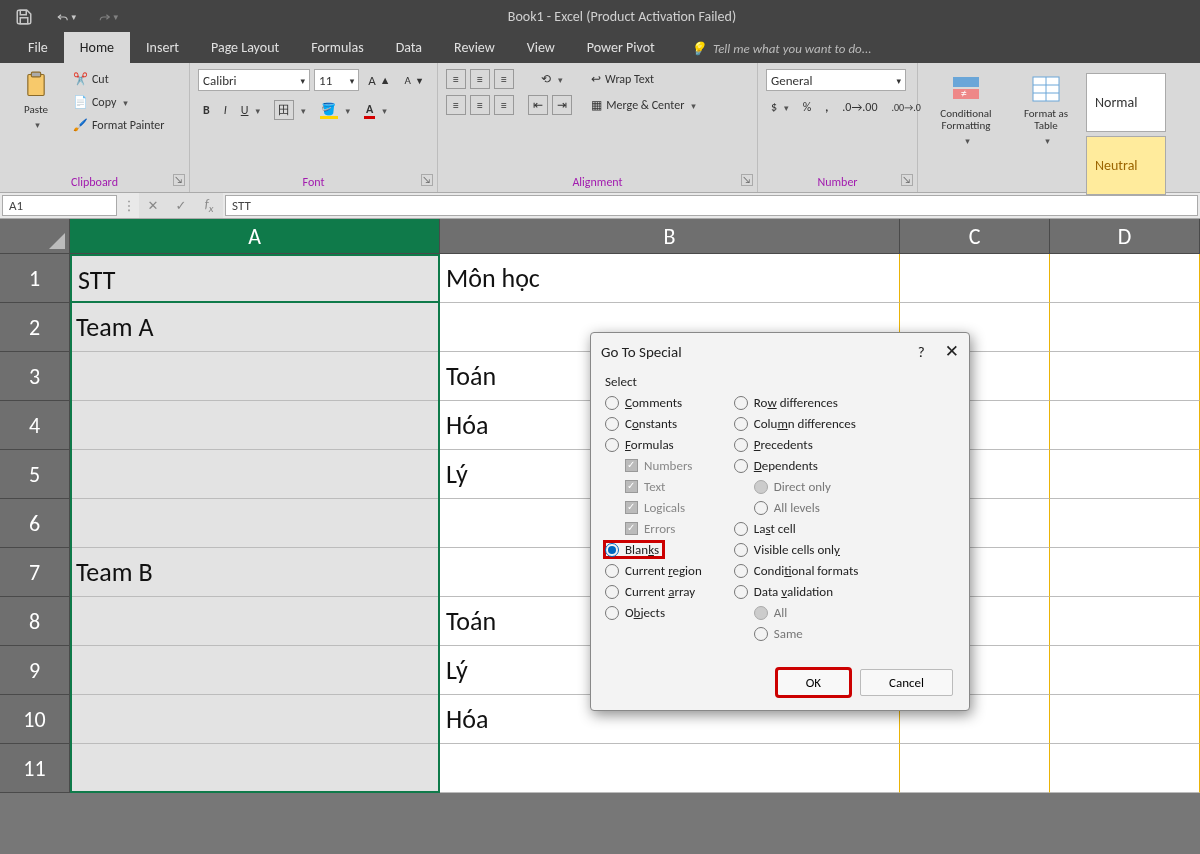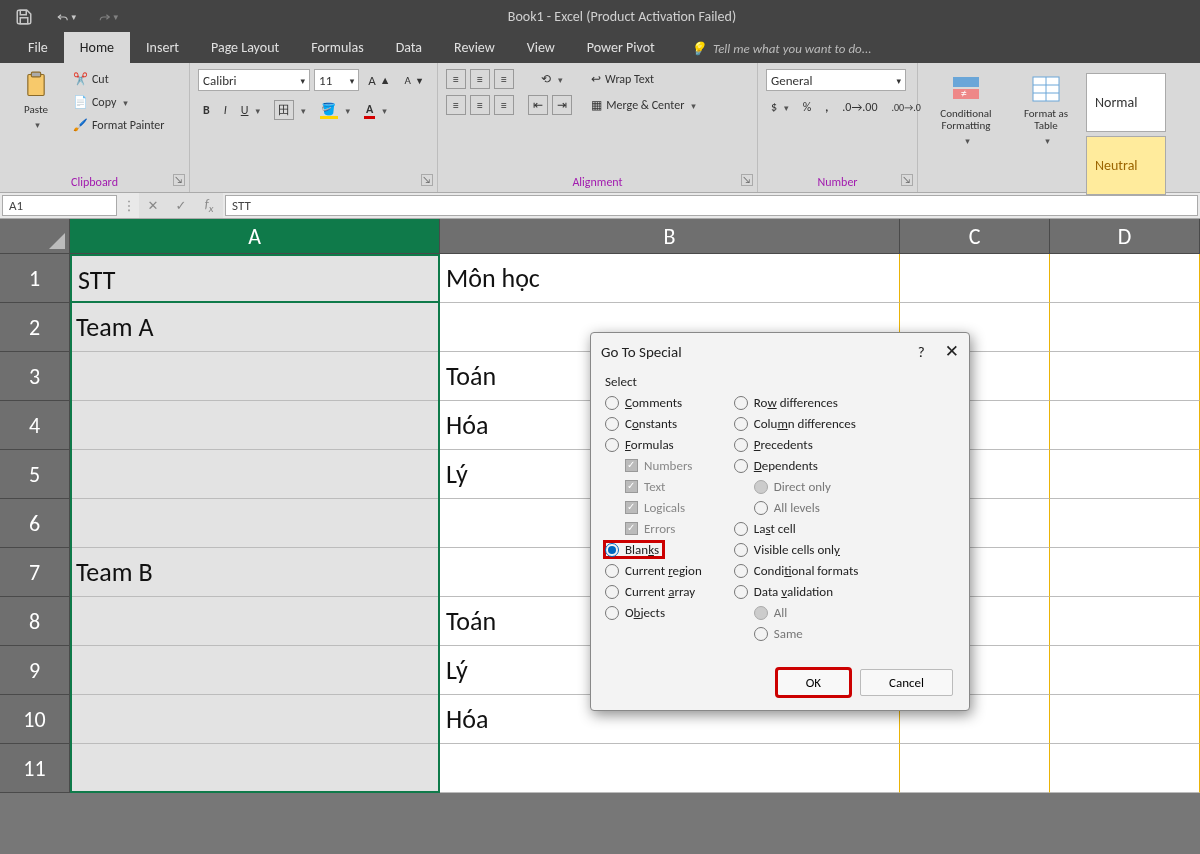--- a/index.html
+++ b/index.html
@@ -198,20 +198,21 @@
         <div class="rib-btn">
             <span style="border-bottom:3px solid #ffd400;padding:0 2px">🪣</span>
             <span class="caret-down"></span>
           </div>
         <div class="rib-btn">
             <span style="border-bottom:3px solid #d40000;padding:0 2px;font-weight:bold">A</span>
             <span class="caret-down"></span>
           </div>
       </div>
     </div>
+    <div class="group-label">Font</div>
     <div class="dialog-launcher">↘</div>
   </div>
 
   <div class="group" style="width:320px">
     <div class="group-body">
       <div class="vstack" style="gap:6px;padding-top:4px">
         <div class="hstack">
           <span class="sq">≡</span>
           <span class="sq">≡</span>
           <span class="sq">≡</span>

